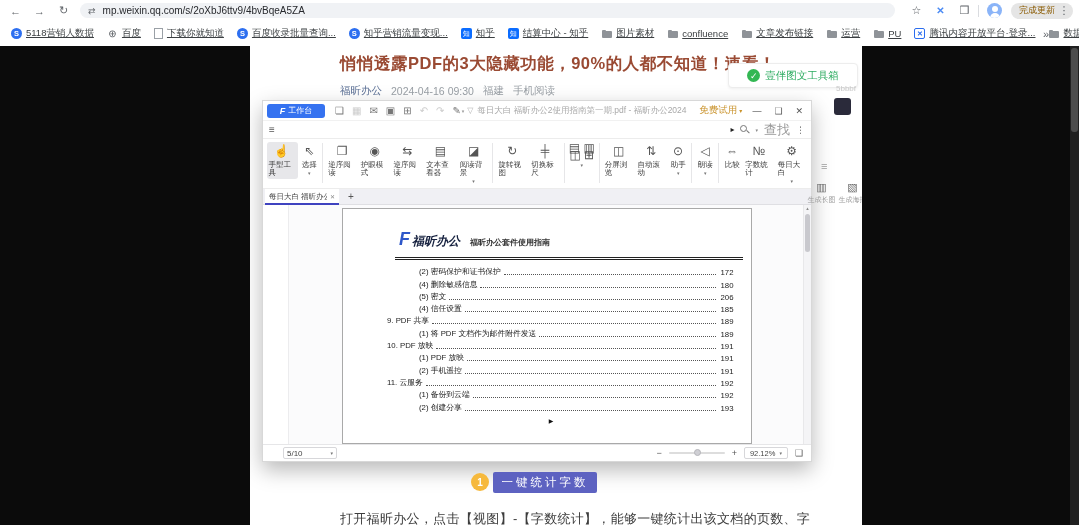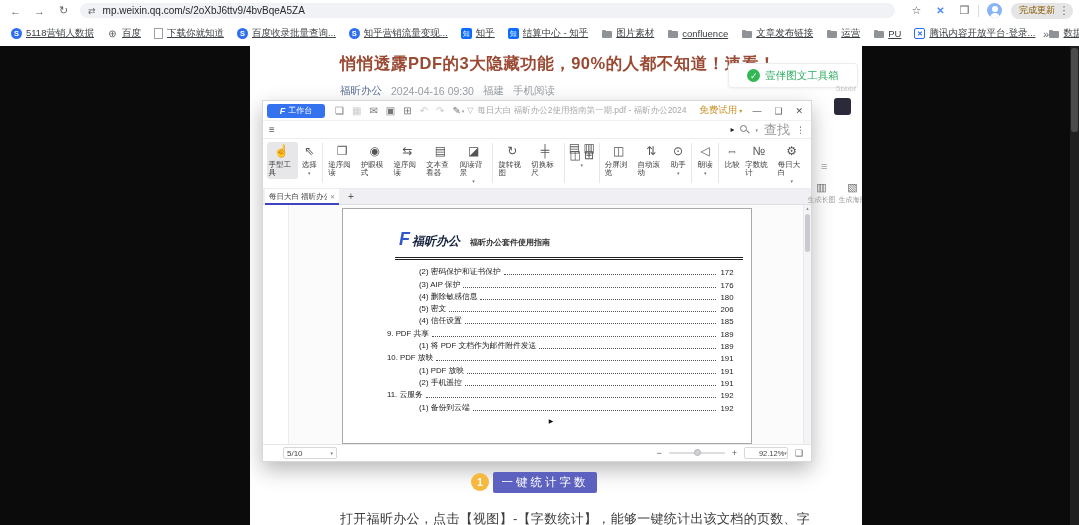--- a/index.html
+++ b/index.html
@@ -130,21 +130,21 @@
 
   .sbar{position:absolute;left:0;right:0;bottom:0;height:17px;border-top:1px solid #e6e6e8;display:flex;align-items:center;padding:0 5px;background:#fff;}
   .sbgroup{display:flex;align-items:center;}
   .sbico{margin:0 3px;font-size:9px;color:#555;}
   .pagebox{width:54px;height:12px;border:1px solid #d7d7da;border-radius:2px;display:flex;align-items:center;justify-content:space-between;padding:0 3px;margin:0 3px;}
   .pagebox .pb{font-size:8px;color:#444;}
   .pcaret{font-size:5px;color:#777;}
   .sbright{margin-left:auto;display:flex;align-items:center;gap:4px;}
   .slider{width:56px;height:2px;background:#ddd;position:relative;border-radius:1px;}
   .knob{position:absolute;left:25px;top:-3px;width:7px;height:7px;border-radius:50%;background:#cfcfd4;border:1px solid #b5b5ba;}
-  .zoombox{width:44px;height:12px;border:1px solid #d7d7da;border-radius:2px;font-size:7.5px;color:#444;display:flex;align-items:center;justify-content:space-between;padding:0 14px;}
+  .zoombox{width:44px;height:12px;border:1px solid #d7d7da;border-radius:2px;font-size:7.5px;color:#444;display:flex;align-items:center;justify-content:space-between;padding:0 5px;}
 
   
   .stepbadge{position:absolute;left:221px;top:427px;width:18px;height:18px;border-radius:50%;background:#f6b93d;color:#fff;
              font-size:10px;font-weight:bold;display:flex;align-items:center;justify-content:center;}
   .ctabtn{position:absolute;left:243px;top:426px;width:104px;height:21px;background:#5d62c1;border-radius:2px;color:#fff;
           font-size:11.5px;letter-spacing:3px;display:flex;align-items:center;justify-content:center;white-space:nowrap;}
   .abottom{position:absolute;left:90px;top:464px;width:480px;font-size:13px;color:#3d3d3d;margin:0;letter-spacing:.3px;}
 
   
   .railcode{position:absolute;left:586px;top:38px;font-size:8px;color:#c8c8c8;}
@@ -473,25 +473,20 @@
               </div>
               <div class="rule"></div>
               <div class="tocwrap">
 
               <div class="tocrow lvl1">
                   <span class="toclabel">(2) 密码保护和证书保护</span>
                   <span class="leader"></span>
                   <span class="tocpage">172</span>
                 </div>
                   <div class="tocrow lvl1">
-                  <span class="toclabel">(3) AIP 保护</span>
-                  <span class="leader"></span>
-                  <span class="tocpage">176</span>
-                </div>
-                  <div class="tocrow lvl1">
                   <span class="toclabel">(4) 删除敏感信息</span>
                   <span class="leader"></span>
                   <span class="tocpage">180</span>
                 </div>
                   <div class="tocrow lvl1">
                   <span class="toclabel">(5) 密文</span>
                   <span class="leader"></span>
                   <span class="tocpage">206</span>
                 </div>
                   <div class="tocrow lvl1">
@@ -526,20 +521,25 @@
                 </div>
                   <div class="tocrow lvl0">
                   <span class="toclabel">11. 云服务</span>
                   <span class="leader"></span>
                   <span class="tocpage">192</span>
                 </div>
                   <div class="tocrow lvl1">
                   <span class="toclabel">(1) 备份到云端</span>
                   <span class="leader"></span>
                   <span class="tocpage">192</span>
+                </div>
+                  <div class="tocrow lvl1">
+                  <span class="toclabel">(2) 创建分享</span>
+                  <span class="leader"></span>
+                  <span class="tocpage">193</span>
                 </div>
                 </div>
             </div>
           </div>
 
           <div class="vscroll">
             <span class="varrow">▴</span>
             <div class="vthumb"></div>
           </div>
         </div>

